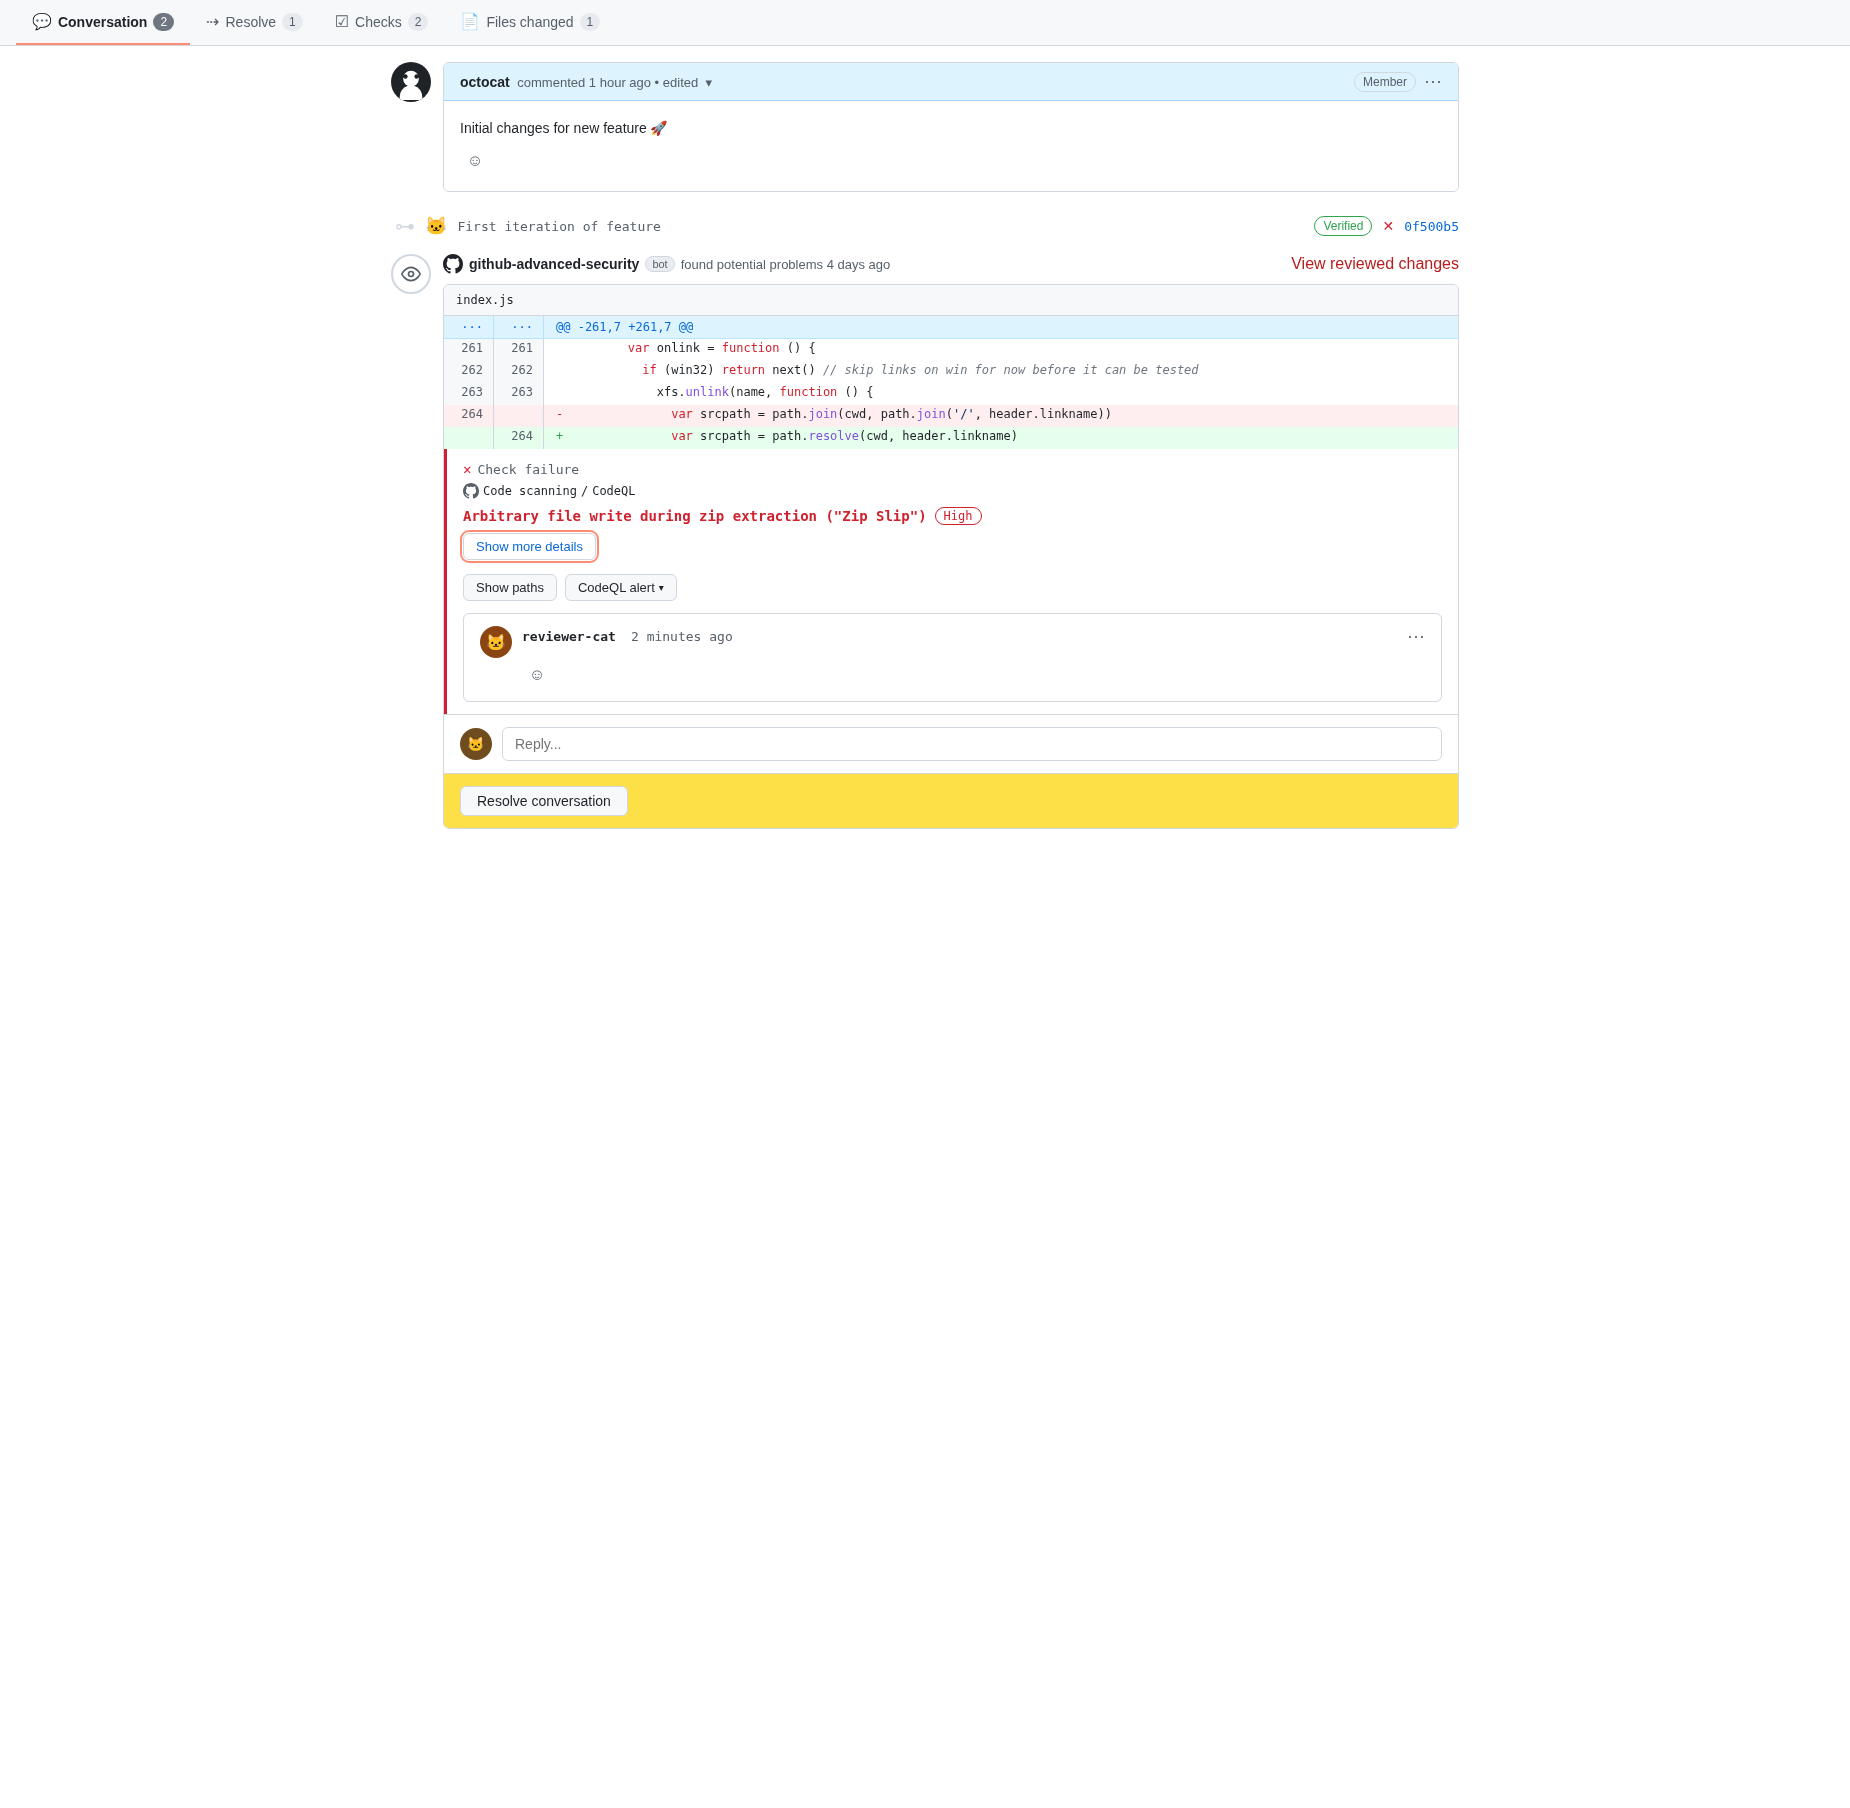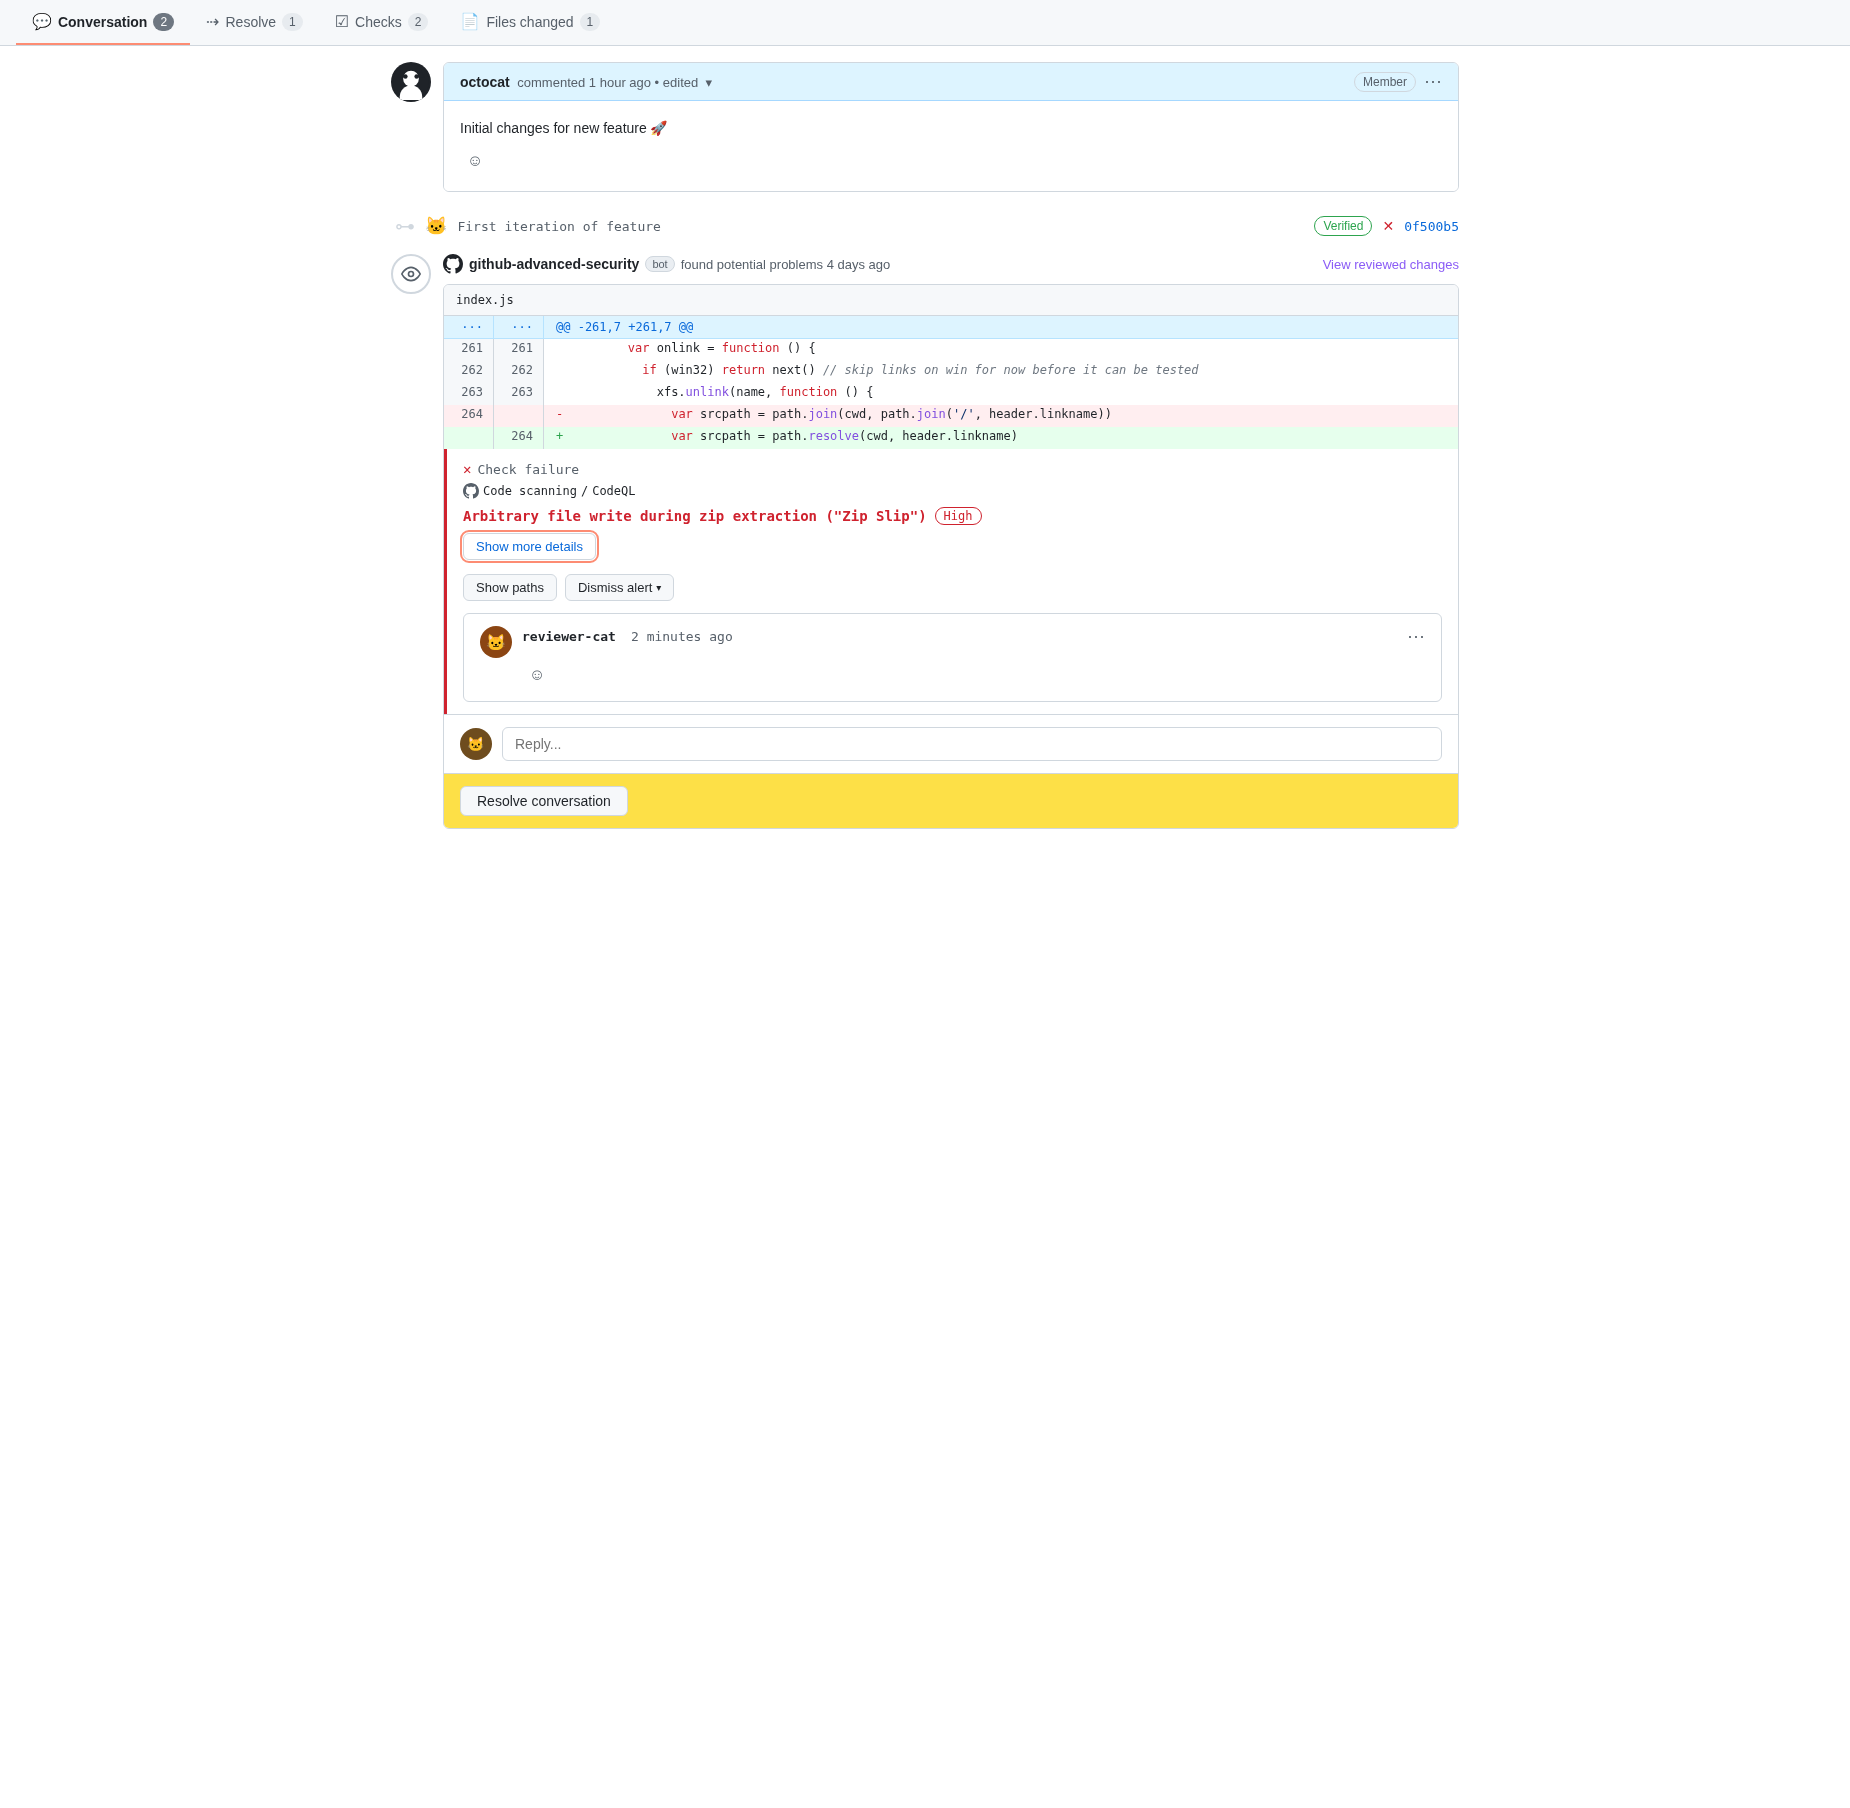--- a/index.html
+++ b/index.html
@@ -136,21 +136,21 @@
     .bot-name { font-weight: 600; }
     .bot-label {
       background: #eaeef2;
       border: 1px solid #d0d7de;
       border-radius: 20px;
       padding: 1px 6px;
       font-size: 11px;
       color: #57606a;
     }
     .bot-meta { color: #57606a; font-size: 13px; }
-    .view-reviewed-link { color: #8b5cf6; font-size: 13px; text-decoration: none; margin-left: auto; white-space: nowrap; text-align: center; }
+    .view-reviewed-link { color: #b91c1c; font-size: 16px; text-decoration: none; margin-left: auto; white-space: nowrap; text-align: center; }
 
     
     .diff-container {
       border: 1px solid #d0d7de;
       border-radius: 6px;
       overflow: hidden;
       font-family: ui-monospace, SFMono-Regular, 'SF Mono', Menlo, monospace;
       font-size: 12px;
     }
     .diff-filename {
@@ -537,21 +537,21 @@
               <span>CodeQL</span>
             </div>
             <div class="alert-title">
               <span>Arbitrary file write during zip extraction ("Zip Slip")</span>
               <span class="high-badge">High</span>
             </div>
             <button class="show-more-btn">Show more details</button>
             <div class="alert-actions">
               <button class="action-btn">Show paths</button>
               <button class="action-btn dismiss-btn">
-                <span>Dismiss alert</span>
+                <span>CodeQL alert</span>
                 <span class="chevron-down">▾</span>
               </button>
             </div>
 
             
             <div class="reviewer-wrapper" style="margin-top: 12px; border: 1px solid #d0d7de; border-radius: 6px;">
               <div class="reviewer-avatar">🐱</div>
               <div class="reviewer-content">
                 <div class="reviewer-header">
                   <div>

